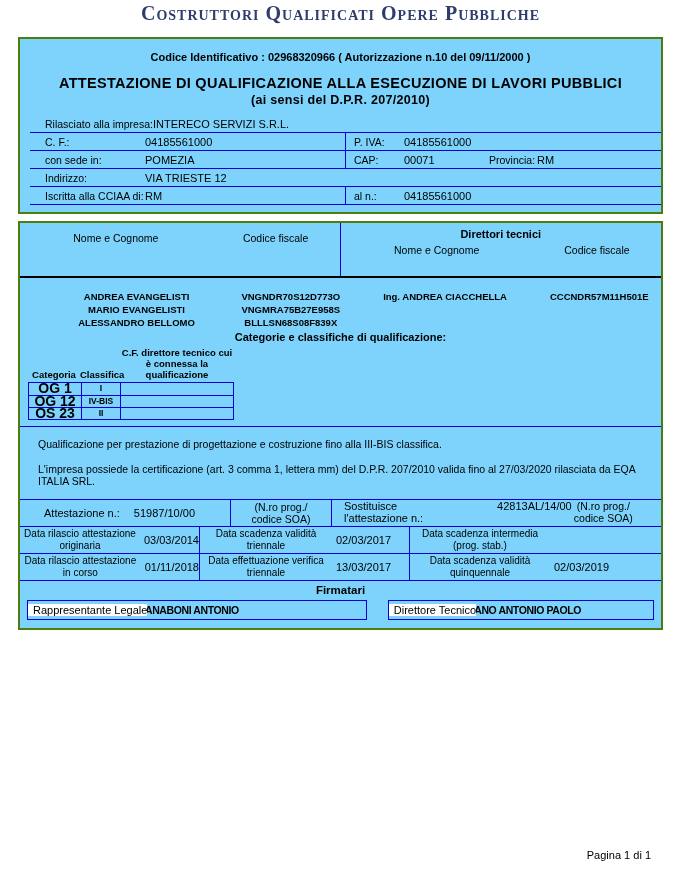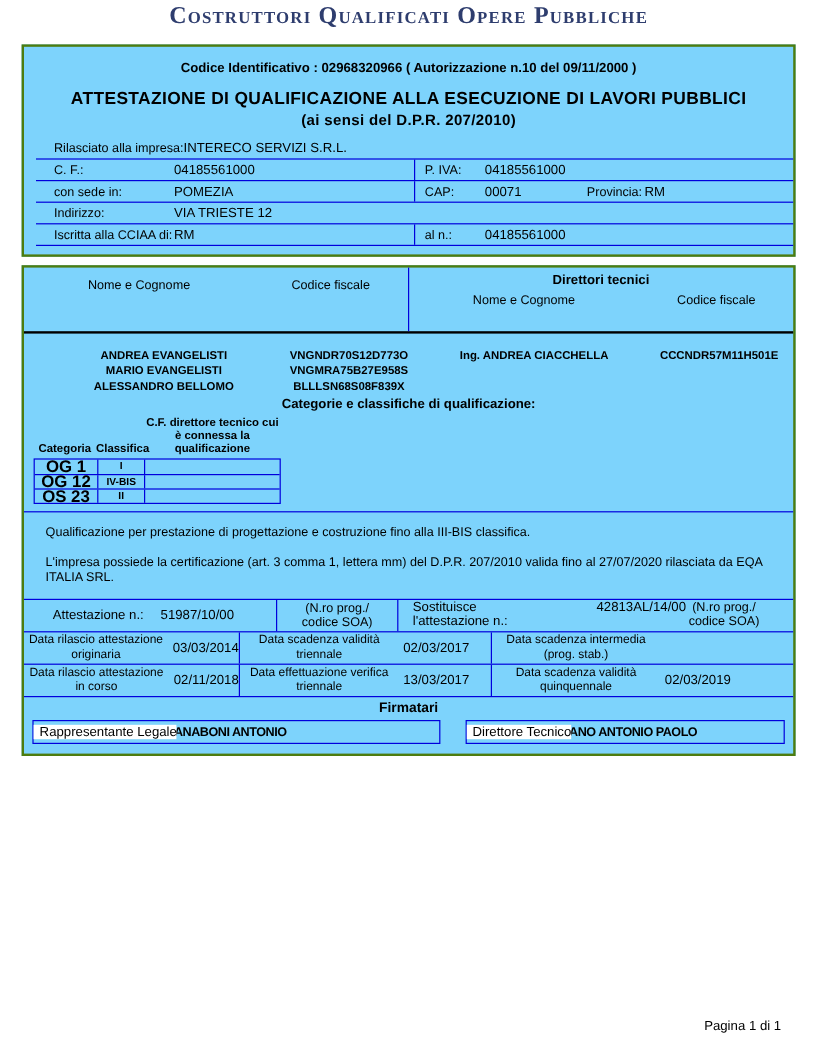--- a/index.html
+++ b/index.html
@@ -282,21 +282,21 @@
       <div class="cat-row">
         <div class="cat-c1">OS 23</div>
         <div class="cat-c2">II</div>
         <div class="cat-c3"></div>
       </div>
     </div>
   </div>
 
   <div class="note-section">
     <div class="note-line">Qualificazione per prestazione di progettazione e costruzione fino alla III-BIS classifica.</div>
-    <div class="note-line">L'impresa possiede la certificazione (art. 3 comma 1, lettera mm) del D.P.R. 207/2010 valida fino al 27/07/2020 rilasciata da EQA ITALIA SRL.</div>
+    <div class="note-line">L'impresa possiede la certificazione (art. 3 comma 1, lettera mm) del D.P.R. 207/2010 valida fino al 27/03/2020 rilasciata da EQA ITALIA SRL.</div>
   </div>
 
   <div class="att-row">
     <div class="att-c1">
       <span class="lbl">Attestazione n.:</span>
       <span class="val">51987/10/00</span>
     </div>
     <div class="att-c2">
       <span class="soa-note">(N.ro prog./ codice SOA)</span>
     </div>
@@ -318,21 +318,21 @@
     </div>
     <div class="date-cell dc3">
       <span class="date-lbl">Data scadenza intermedia (prog. stab.)</span>
       <span class="date-val"></span>
     </div>
   </div>
 
   <div class="date-row">
     <div class="date-cell dc1">
       <span class="date-lbl">Data rilascio attestazione in corso</span>
-      <span class="date-val">02/11/2018</span>
+      <span class="date-val">01/11/2018</span>
     </div>
     <div class="date-cell dc2">
       <span class="date-lbl">Data effettuazione verifica triennale</span>
       <span class="date-val">13/03/2017</span>
     </div>
     <div class="date-cell dc3">
       <span class="date-lbl">Data scadenza validità quinquennale</span>
       <span class="date-val">02/03/2019</span>
     </div>
   </div>

